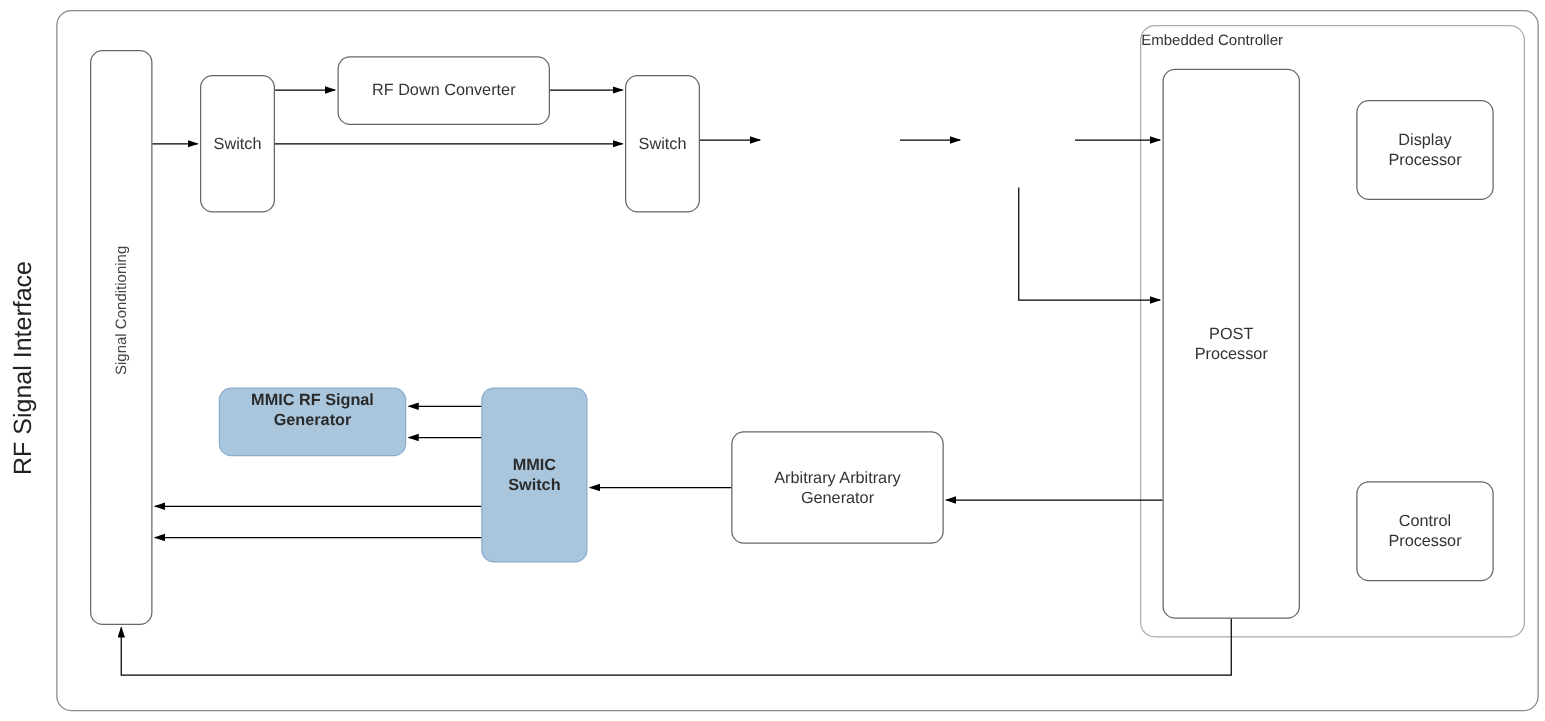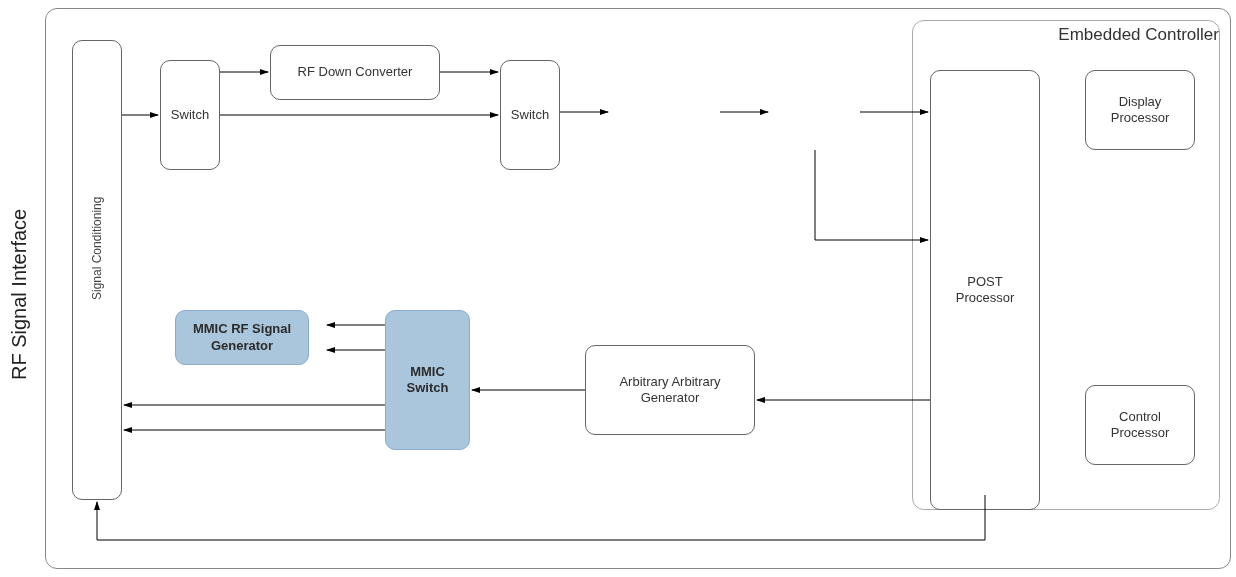--- a/index.html
+++ b/index.html
@@ -39,22 +39,22 @@
     border: 1px solid #999;
     border-radius: 12px;
     background: transparent;
     box-sizing: border-box;
   }
   .container-box .title {
     position: absolute;
     top: 4px;
     left: 0;
     right: 0;
-    text-align: right;
-    font-size: 17px;
+    text-align: left;
+    font-size: 12px;
     color: #333;
   }
   .vlabel {
     position: absolute;
     transform-origin: left top;
     transform: rotate(-90deg);
     white-space: nowrap;
   }
   .big-vlabel {
     font-size: 20px;
@@ -97,33 +97,33 @@
   </div>
 
 
 
   <div class="container-box" style="left:912px; top:20px; width:308px; height:490px; border-color:#aaa;">
     <div class="title">
       <span>Embedded Controller</span>
     </div>
   </div>
 
-  <div class="box" style="left:930px; top:70px; width:110px; height:440px;">
+  <div class="box" style="left:930px; top:55px; width:110px; height:440px;">
     <span>POST Processor</span>
   </div>
 
-  <div class="box" style="left:1085px; top:70px; width:110px; height:80px;align-items:center;">
+  <div class="box" style="left:1085px; top:80px; width:110px; height:80px;align-items:center;">
     <span>Display Processor</span>
   </div>
 
   <div class="box" style="left:1085px; top:385px; width:110px; height:80px;">
     <span>Control Processor</span>
   </div>
 
-  <div class="box blue" style="left:175px; top:310px; width:134px; height:55px;">
+  <div class="box blue" style="left:175px; top:310px; width:150px; height:55px;align-items:flex-end;">
     <span>MMIC RF Signal Generator</span>
   </div>
 
   <div class="box blue" style="left:385px; top:310px; width:85px; height:140px;">
     <span>MMIC Switch</span>
   </div>
 
   <div class="box" style="left:585px; top:345px; width:170px; height:90px;">
     <span>Arbitrary Arbitrary Generator</span>
   </div>

